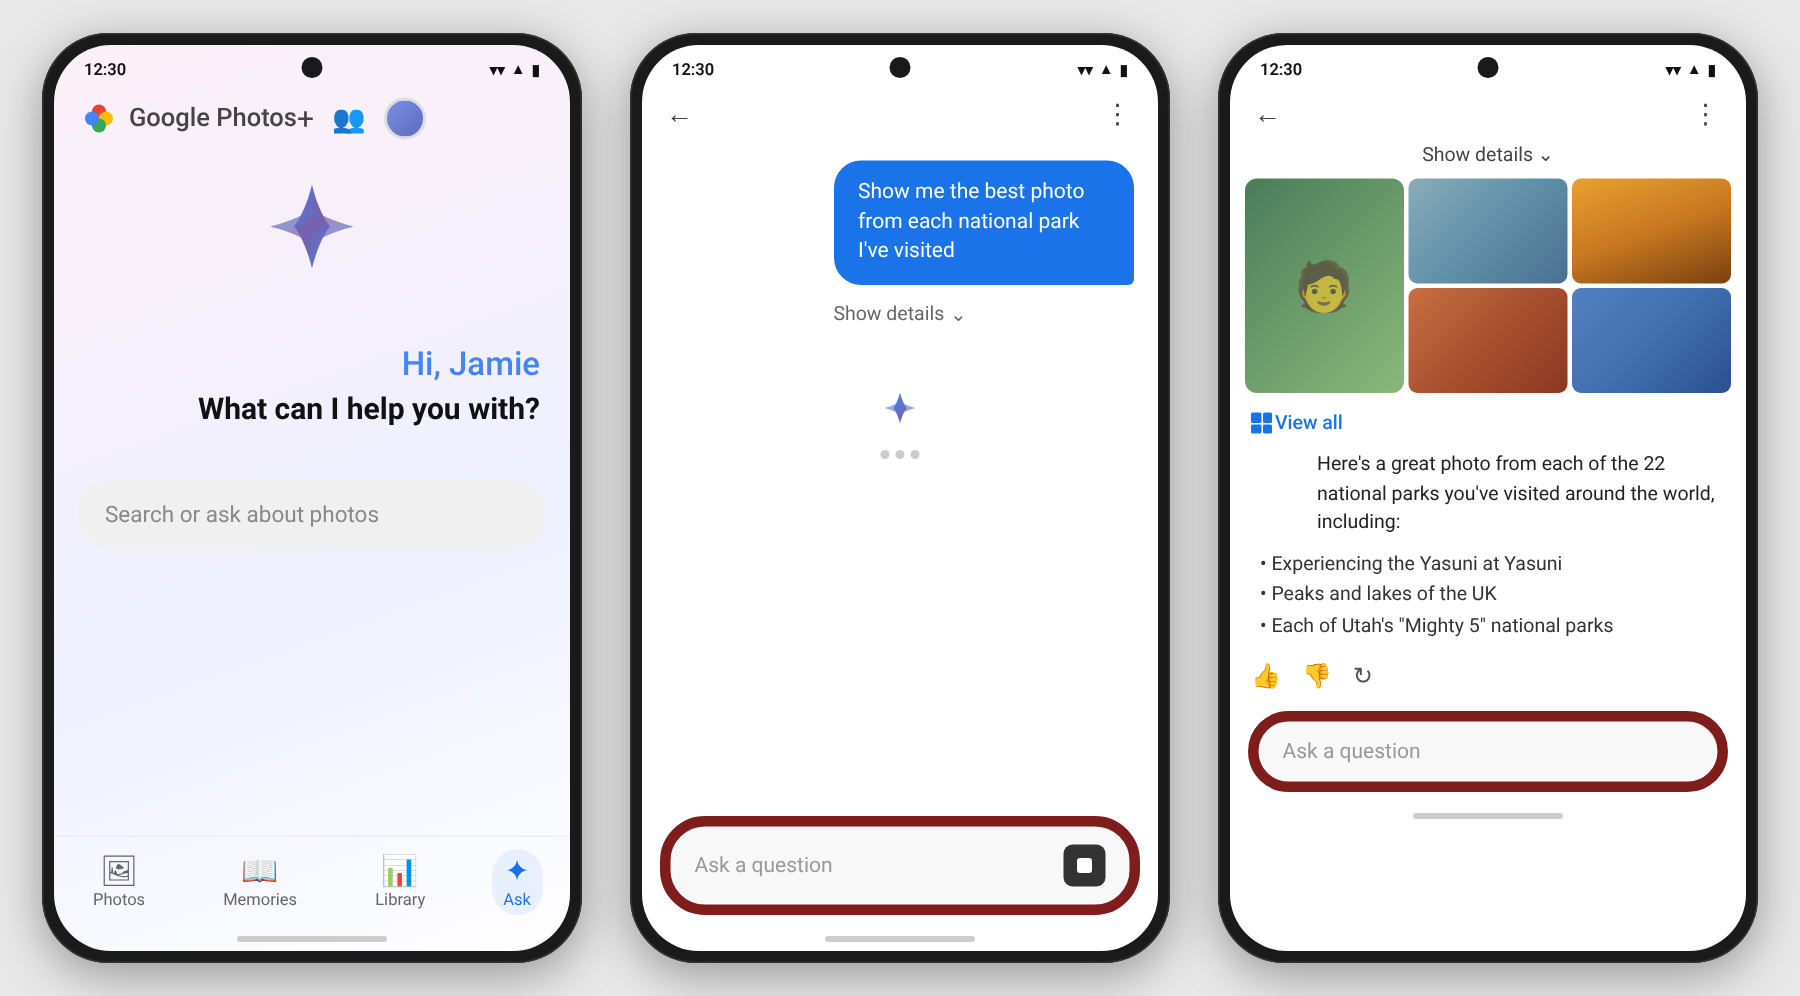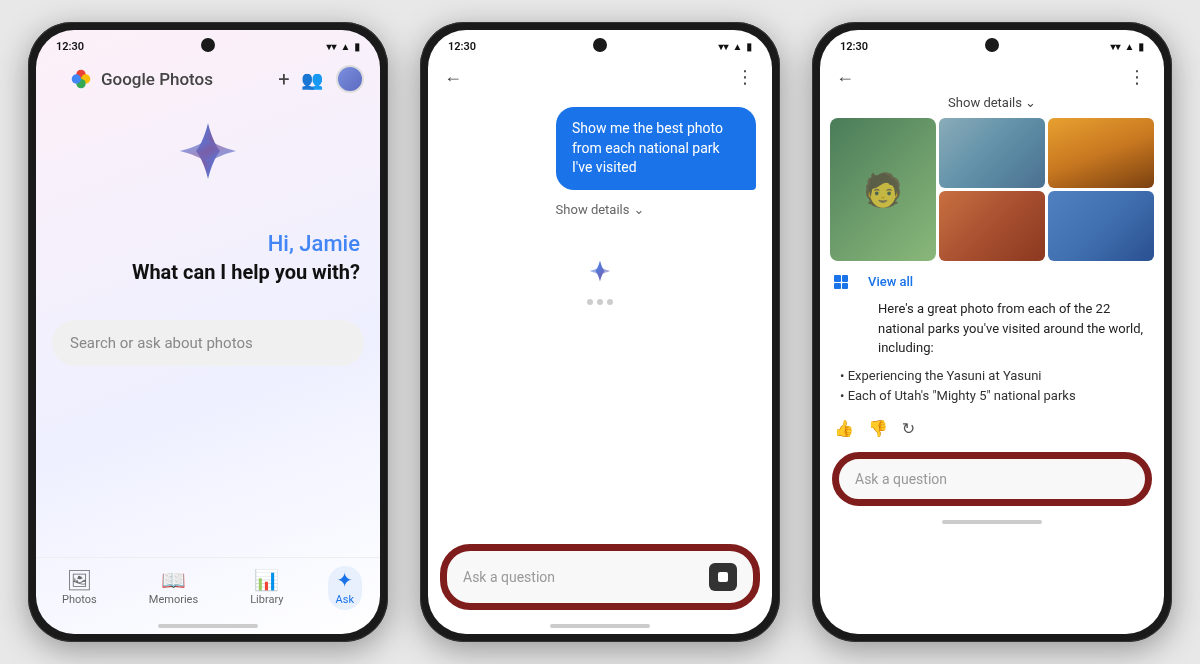--- a/index.html
+++ b/index.html
@@ -71,24 +71,23 @@
     }
 
     
     .phone1-screen {
       background: linear-gradient(160deg, #fdf0f8 0%, #eef0ff 60%, #fff 100%);
     }
 
     .gp-header {
       display: flex;
       align-items: center;
-      justify-content: space-between;
+      justify-content: flex-start;
       padding: 8px 16px 6px;
       flex-shrink: 0;
-      margin-left: 15px;
     }
 
     .gp-logo {
       display: flex;
       align-items: center;
       gap: 6px;
       font-size: 17px;
       font-weight: 500;
       color: #444;
     }
@@ -335,22 +334,22 @@
     .photo-thumb.large-left {
       display: flex;
       align-items: center;
       justify-content: center;
       font-size: 28px;
     }
 
     .view-all-row {
       padding: 6px 14px;
       display: flex;
-      align-items: flex-end;
-      gap: 20px;
+      align-items: flex-start;
+      gap: 2px;
       font-size: 13px;
       color: #1a73e8;
       font-weight: 500;
       flex-shrink: 0;
     }
 
     .grid-icon {
       width: 14px;
       height: 14px;
       display: grid;
@@ -589,20 +588,21 @@
           <span></span>
           <span></span>
       </div>
       <span>View all</span>
     </div>
 
     <div class="results-text">Here's a great photo from each of the 22 national parks you've visited around the world, including:</div>
 
     <div class="results-list">
       <p>• <span>Experiencing the Yasuni at Yasuni</span></p>
+      <p>• <span>Peaks and lakes of the UK</span></p>
       <p>• <span>Each of Utah's "Mighty 5" national parks</span></p>
     </div>
 
     <div class="feedback-row">
       <span class="feedback-icon">👍</span>
       <span class="feedback-icon">👎</span>
       <span class="feedback-icon">↻</span>
     </div>
 
     <div class="chat-input-bar">

